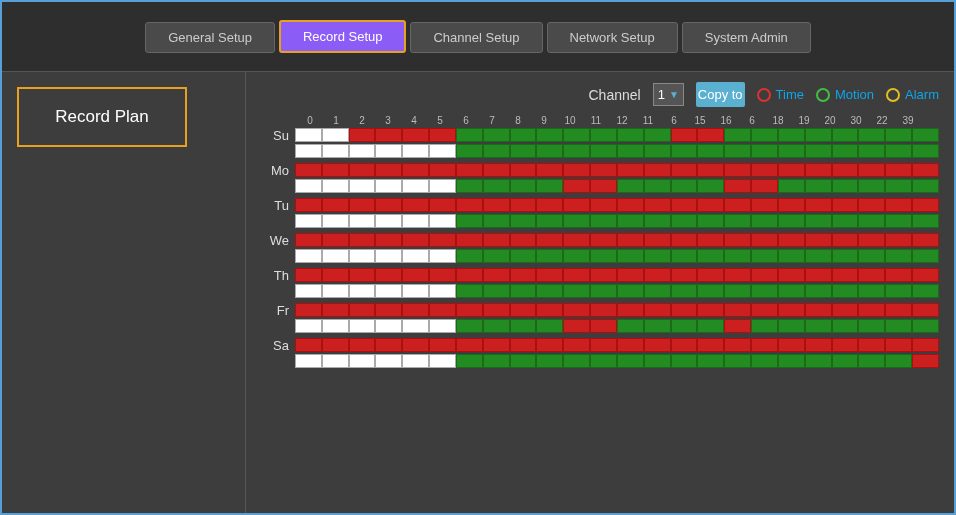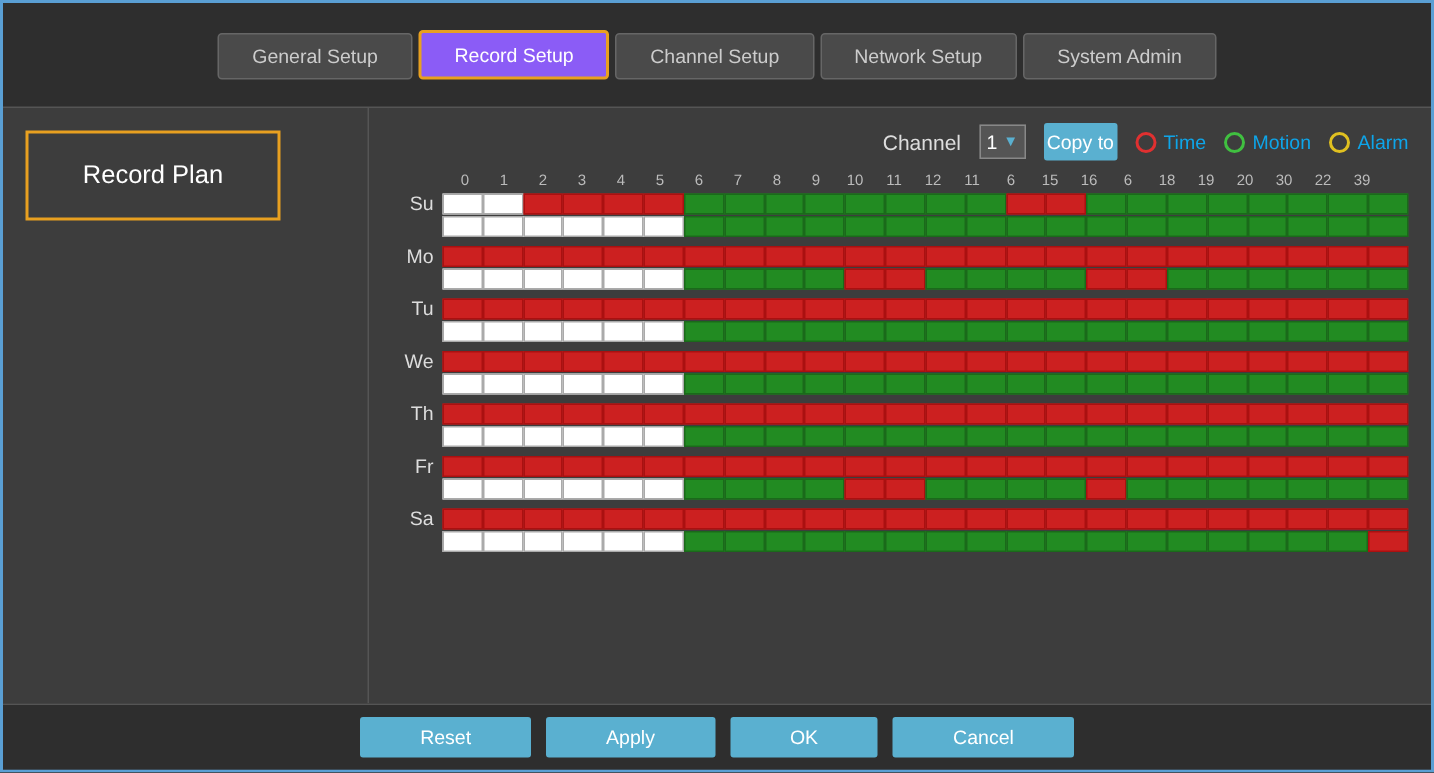--- a/index.html
+++ b/index.html
@@ -126,21 +126,21 @@
     }
     .hour-cell {
       width: 26px;
       text-align: center;
       font-size: 10px;
       color: #bbb;
       flex-shrink: 0;
     }
     .day-row {
       display: flex;
-      align-items: center;
+      align-items: flex-start;
       margin-bottom: 1px;
     }
     .day-label {
       width: 34px;
       text-align: right;
       padding-right: 6px;
       font-size: 13px;
       color: #ddd;
       flex-shrink: 0;
     }
@@ -685,19 +685,13 @@
                   <div class="time-block green"></div>
                   <div class="time-block red"></div>
                 </div>
               </div>
             </div>
           </div>
       </div>
     </div>
   </div>
 
-  <div class="bottom-bar">
-    <button class="bottom-btn">Reset</button>
-    <button class="bottom-btn">Apply</button>
-    <button class="bottom-btn">OK</button>
-    <button class="bottom-btn">Cancel</button>
-  </div>
 </div>
 
 </body></html>

